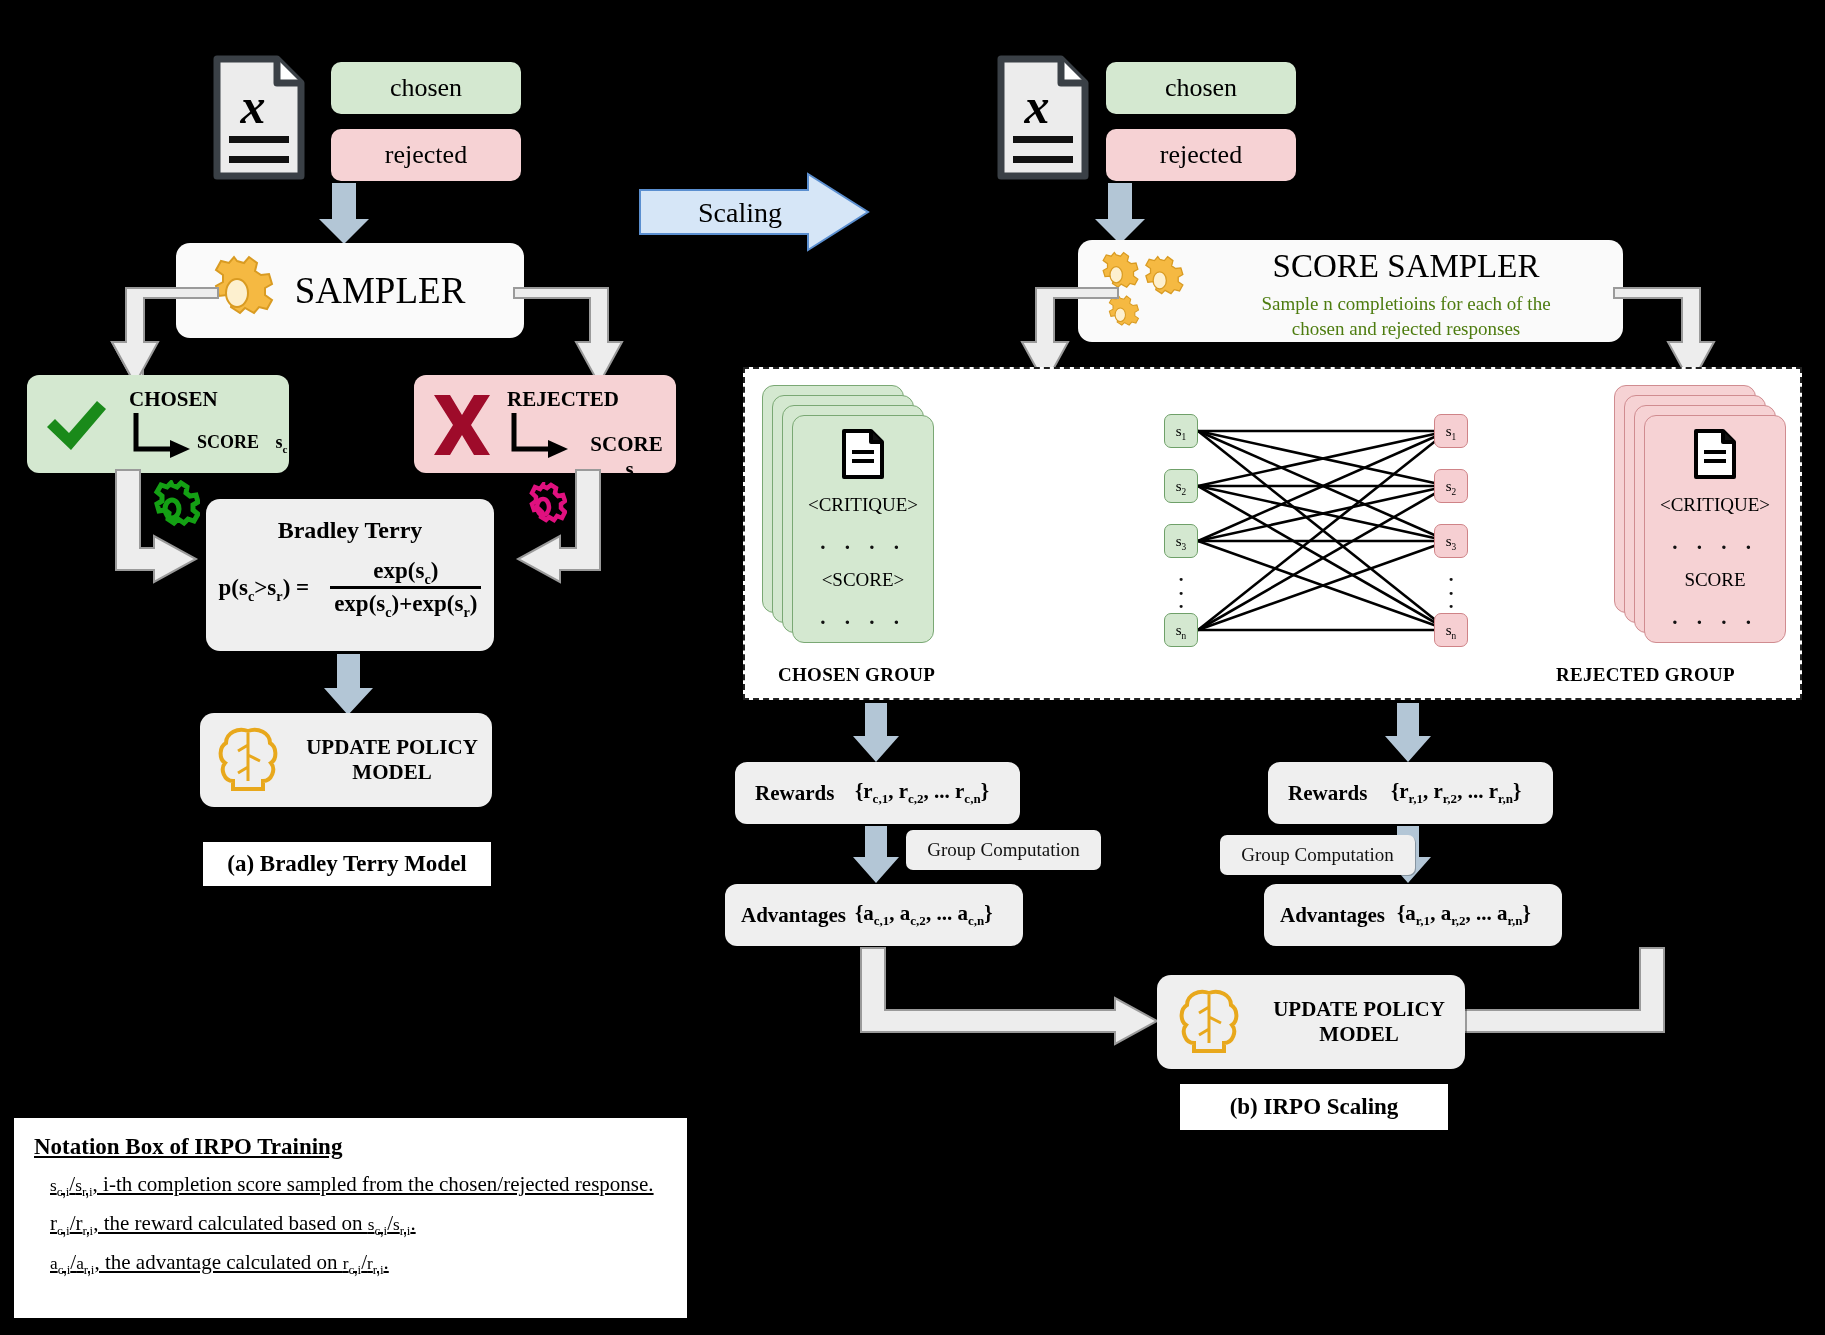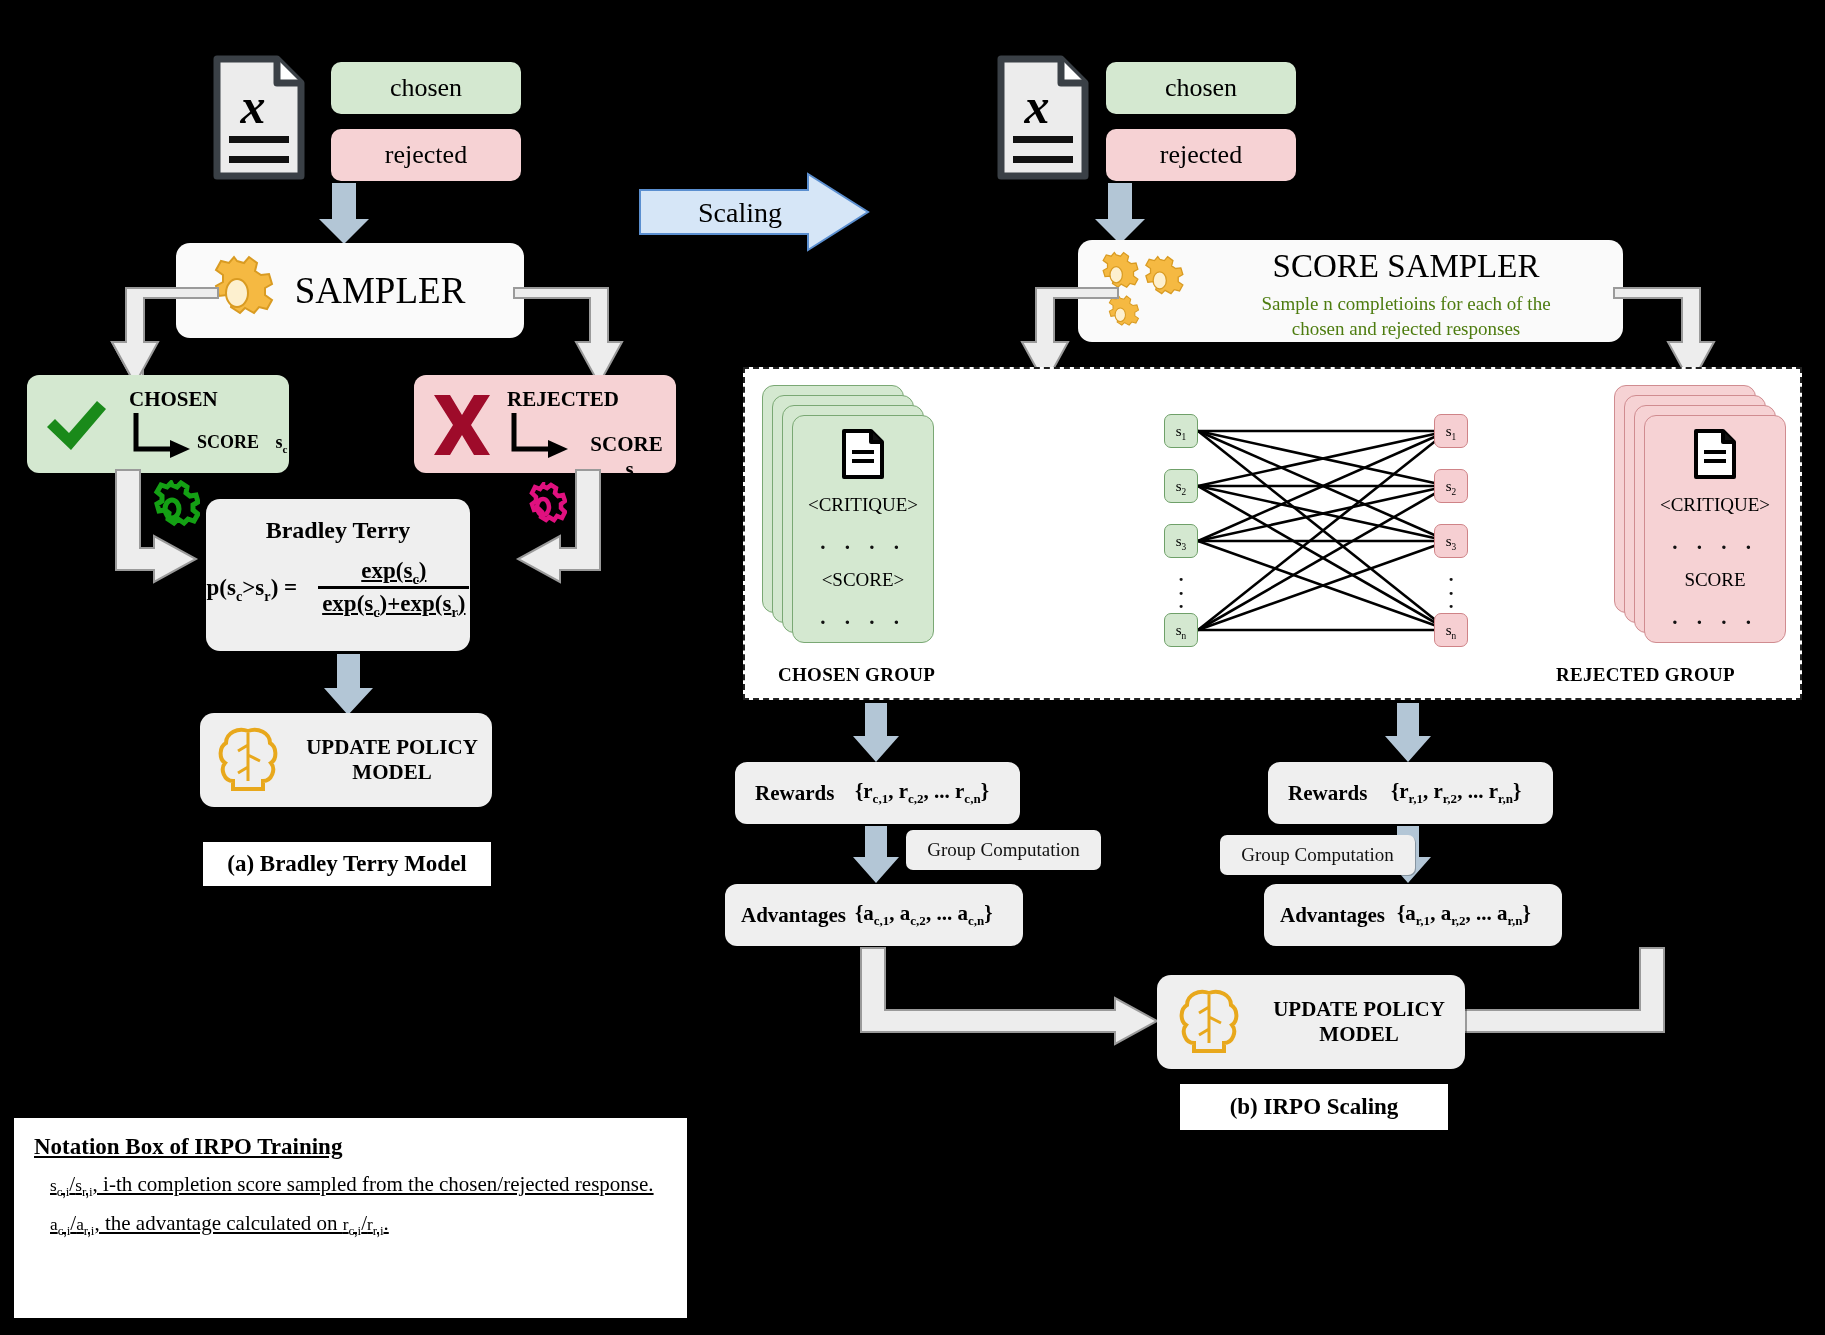--- a/index.html
+++ b/index.html
@@ -209,27 +209,27 @@
   <svg class="abs" style="left:144px; top:480px;" width="56" height="58" viewBox="0 0 56 58">
     <path d="M28 5 l5 2 4-4 6 4 -1 6 4 3 6-1 2 7 -5 3 0 5 5 4 -4 7 -6-2 -4 4 -6-4 -4 4 -6-4 1-6 -4-3 -6 1 -2-7 5-3 0-5 -5-4 4-7 6 2 4-4z" fill="none" stroke="#14a014" stroke-width="5"></path>
     <ellipse cx="28" cy="29" rx="7" ry="9" fill="none" stroke="#14a014" stroke-width="5"></ellipse>
   </svg>
 
   <svg class="abs" style="left:519px; top:482px;" width="48" height="50" viewBox="0 0 48 50">
     <path d="M24 4 l4 2 4-3 5 3 -1 5 3 3 5-1 2 6 -4 3 0 4 4 4 -3 6 -5-2 -3 4 -5-3 -3 3 -5-3 1-5 -3-3 -5 1 -2-6 4-3 0-4 -4-4 3-6 5 2 3-4z" fill="none" stroke="#e0107f" stroke-width="4.5"></path>
     <ellipse cx="24" cy="25" rx="6" ry="8" fill="none" stroke="#e0107f" stroke-width="4.5"></ellipse>
   </svg>
 
-  <div class="abs grey-box" style="left:206px; top:499px; width:264px; height:152px; flex-direction:column; justify-content:flex-start;">
+  <div class="abs grey-box" style="left:206px; top:499px; width:288px; height:152px; flex-direction:column; justify-content:flex-start;">
     <div style="margin-top:18px; font-size:24px; font-weight:bold; color:#000;">Bradley Terry</div>
     <div style="display:flex; align-items:center; justify-content:center; margin-top:14px; font-size:23px; font-weight:bold; color:#000;">
       <span>
         <span>p(s</span><sub>c</sub><span>&gt;s</span><sub>r</sub><span>) =</span>
       </span>
-      <span style="display:inline-flex; flex-direction:column; align-items:center; margin-left:21px;text-decoration:underline;">
+      <span style="display:inline-flex; flex-direction:column; align-items:center; margin-left:21px;">
         <span style="padding:0 6px 2px 6px;"><span>exp(s</span><sub>c</sub><span>)</span></span>
         <span style="display:block; width:100%; height:3px; background:#000;"></span>
         <span style="padding:2px 4px 0 4px;"><span>exp(s</span><sub>c</sub><span>)+exp(s</span><sub>r</sub><span>)</span></span>
       </span>
     </div>
   </div>
 
   <svg class="arrow-svg" style="left:324px; top:654px;" width="50" height="62">
     <polygon points="13,0 36,0 36,34 49,34 24,61 0,34 13,34" fill="#b3c6d6"></polygon>
   </svg>
@@ -464,17 +464,20 @@
   <div class="abs label-white" style="left:1180px; top:1084px; width:268px; height:46px; font-size:23px;">
     <span>(b) IRPO Scaling</span>
   </div>
 
   <div class="abs notation" style="left:14px; top:1118px; width:673px; height:200px;">
     <h3>Notation Box of IRPO Training</h3>
     <p>
       <span style="font-size:.82em;">s</span><sub>c,i</sub>/<span style="font-size:.82em;">s</span><sub>r,i</sub>, i-th completion score sampled from the chosen/rejected response.
     </p>
     <p>
+      r<sub>c,i</sub>/r<sub>r,i</sub>, the reward calculated based on <span style="font-size:.82em;">s</span><sub>c,i</sub>/<span style="font-size:.82em;">s</span><sub>r,i</sub>.
+    </p>
+    <p>
       <span style="font-size:.82em;">a</span><sub>c,i</sub>/<span style="font-size:.82em;">a</span><sub>r,i</sub>, the advantage calculated on <span style="font-size:.82em;">r</span><sub>c,i</sub>/<span style="font-size:.82em;">r</span><sub>r,i</sub>.
     </p>
   </div>
 
 </div>
 
 </body></html>

